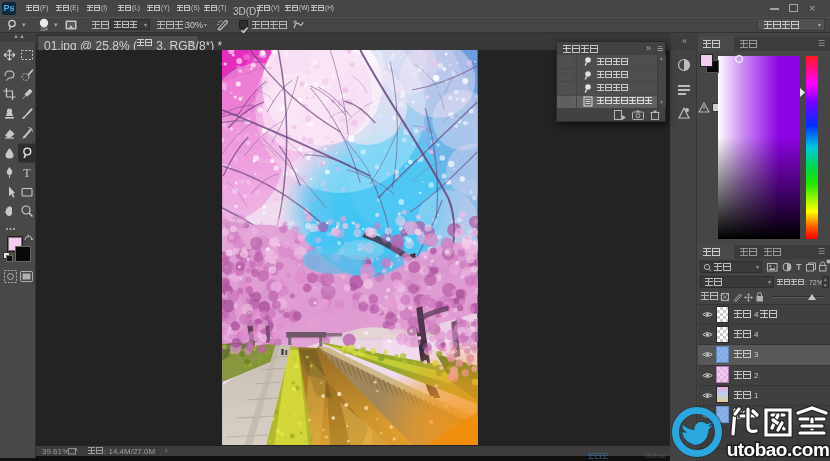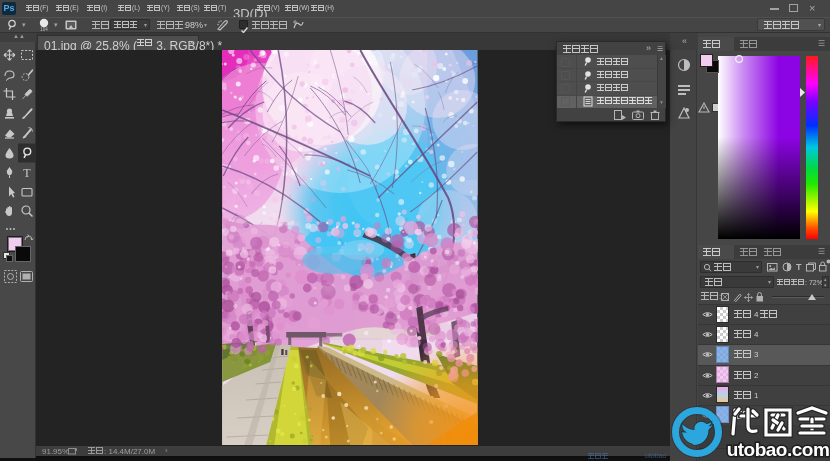--- a/index.html
+++ b/index.html
@@ -21,21 +21,21 @@
 <div class="t" style="left:26px;top:5px;color:#c6c6c6"><i class="k" style="width:6px;height:6px;margin-right:1px;color:#c6c6c6;"></i><i class="k kb" style="width:6px;height:6px;margin-right:1px;color:#c6c6c6;"></i><span style="font-size:6.5px;position:relative;top:-1px">(F)</span></div>
 <div class="t" style="left:56px;top:5px;color:#c6c6c6"><i class="k" style="width:6px;height:6px;margin-right:1px;color:#c6c6c6;"></i><i class="k kb" style="width:6px;height:6px;margin-right:1px;color:#c6c6c6;"></i><span style="font-size:6.5px;position:relative;top:-1px">(E)</span></div>
 <div class="t" style="left:87px;top:5px;color:#c6c6c6"><i class="k" style="width:6px;height:6px;margin-right:1px;color:#c6c6c6;"></i><i class="k kb" style="width:6px;height:6px;margin-right:1px;color:#c6c6c6;"></i><span style="font-size:6.5px;position:relative;top:-1px">(I)</span></div>
 <div class="t" style="left:118px;top:5px;color:#c6c6c6"><i class="k" style="width:6px;height:6px;margin-right:1px;color:#c6c6c6;"></i><i class="k kb" style="width:6px;height:6px;margin-right:1px;color:#c6c6c6;"></i><span style="font-size:6.5px;position:relative;top:-1px">(L)</span></div>
 <div class="t" style="left:147px;top:5px;color:#c6c6c6"><i class="k" style="width:6px;height:6px;margin-right:1px;color:#c6c6c6;"></i><i class="k kb" style="width:6px;height:6px;margin-right:1px;color:#c6c6c6;"></i><span style="font-size:6.5px;position:relative;top:-1px">(Y)</span></div>
 <div class="t" style="left:177px;top:5px;color:#c6c6c6"><i class="k" style="width:6px;height:6px;margin-right:1px;color:#c6c6c6;"></i><i class="k kb" style="width:6px;height:6px;margin-right:1px;color:#c6c6c6;"></i><span style="font-size:6.5px;position:relative;top:-1px">(S)</span></div>
 <div class="t" style="left:204px;top:5px;color:#c6c6c6"><i class="k" style="width:6px;height:6px;margin-right:1px;color:#c6c6c6;"></i><i class="k kb" style="width:6px;height:6px;margin-right:1px;color:#c6c6c6;"></i><span style="font-size:6.5px;position:relative;top:-1px">(T)</span></div>
 <div class="t" style="left:257px;top:5px;color:#c6c6c6"><i class="k" style="width:6px;height:6px;margin-right:1px;color:#c6c6c6;"></i><i class="k kb" style="width:6px;height:6px;margin-right:1px;color:#c6c6c6;"></i><span style="font-size:6.5px;position:relative;top:-1px">(V)</span></div>
 <div class="t" style="left:285px;top:5px;color:#c6c6c6"><i class="k" style="width:6px;height:6px;margin-right:1px;color:#c6c6c6;"></i><i class="k kb" style="width:6px;height:6px;margin-right:1px;color:#c6c6c6;"></i><span style="font-size:6.5px;position:relative;top:-1px">(W)</span></div>
 <div class="t" style="left:311px;top:5px;color:#c6c6c6"><i class="k" style="width:6px;height:6px;margin-right:1px;color:#c6c6c6;"></i><i class="k kb" style="width:6px;height:6px;margin-right:1px;color:#c6c6c6;"></i><span style="font-size:6.5px;position:relative;top:-1px">(H)</span></div>
-<div class="t" style="left:233px;top:6px;color:#c6c6c6;font-size:13px">3D(D)</div>
+<div class="t" style="left:233px;top:6px;color:#c6c6c6;font-size:10px">3D(D)</div>
 <div class="ab" style="left:770px;top:8px;width:9px;height:2px;background:#a2a2a2"></div>
 <div class="ab" style="left:789px;top:4px;width:9px;height:8px;border:1.5px solid #a2a2a2"></div>
 <div class="t" style="left:809px;top:2px;color:#a8a8a8;font-size:11px">×</div>
 <div class="ab" style="left:0;top:17px;width:830px;height:16px;background:#454545;border-top:1px solid #515151;border-bottom:1px solid #323232"></div>
 <svg class="ab" style="left:6px;top:19px" width="14" height="12">
     <circle cx="6" cy="4.5" r="3.2" fill="none" stroke="#cfcfcf" stroke-width="1.3"></circle>
     <line x1="4.7" y1="7.5" x2="3.2" y2="10.5" stroke="#cfcfcf" stroke-width="1.4"></line>
   </svg>
 <div class="t" style="left:22px;top:21px;color:#a0a0a0;font-size:7px">▾</div>
 <svg class="ab" style="left:37px;top:18px" width="14" height="13">
@@ -47,21 +47,21 @@
     <rect x="0.5" y="1.5" width="11" height="9" rx="1" fill="#c4c4c4"></rect>
     <rect x="2" y="3" width="8" height="6" fill="#5a5a5a"></rect>
     <path d="M4,9 l2,-3 l2,3 z" fill="#c4c4c4"></path>
   </svg>
 <div class="t" style="left:92px;top:21px"><i class="k" style="width:8px;height:8px;margin-right:1px;color:#bcbcbc;"></i><i class="k kb" style="width:8px;height:8px;margin-right:1px;color:#bcbcbc;"></i><span style="color:#bcbcbc;font-size:8px">:</span></div>
 <div class="ab" style="left:110px;top:19px;width:40px;height:11px;background:#3a3a3a;border:1px solid #2e2e2e;border-radius:1px">
     <span style="position:absolute;left:3px;top:1px"><i class="k" style="width:7px;height:7px;margin-right:1px;color:#c4c4c4;"></i><i class="k kb" style="width:7px;height:7px;margin-right:1px;color:#c4c4c4;"></i><i class="k" style="width:7px;height:7px;margin-right:1px;color:#c4c4c4;"></i></span>
     <span style="position:absolute;right:2px;top:1px;color:#9a9a9a;font-size:6px">▾</span>
   </div>
 <div class="t" style="left:157px;top:21px"><i class="k" style="width:8px;height:8px;margin-right:1px;color:#bcbcbc;"></i><i class="k kb" style="width:8px;height:8px;margin-right:1px;color:#bcbcbc;"></i><i class="k" style="width:8px;height:8px;margin-right:1px;color:#bcbcbc;"></i><span style="color:#bcbcbc;font-size:8px">:</span></div>
-<div class="t" style="left:185px;top:20px;color:#cccccc;font-size:9px">98%</div>
+<div class="t" style="left:185px;top:20px;color:#cccccc;font-size:9px">30%</div>
 <div class="t" style="left:204px;top:21px;color:#9a9a9a;font-size:6px">▾</div>
 <svg class="ab" style="left:216px;top:19px" width="13" height="12">
     <path d="M2,10 L8,3 Q10,1 11,2 Q12,3 10,5 L4,11 Z" fill="none" stroke="#c0c0c0" stroke-width="1.1"></path>
     <circle cx="3" cy="3" r="0.7" fill="#c0c0c0"></circle>
     <circle cx="5" cy="2" r="0.7" fill="#c0c0c0"></circle>
     <circle cx="2" cy="5.5" r="0.7" fill="#c0c0c0"></circle>
   </svg>
 <div class="ab" style="left:239px;top:20px;width:9px;height:9px;background:#2d2d2d;border:1px solid #1f1f1f;border-radius:1px"><svg width="9" height="9">
       <path d="M1.5,4.5 L3.5,6.5 L7.5,1.5" stroke="#d8d8d8" stroke-width="1.4" fill="none"></path>
     </svg></div>
@@ -1346,21 +1346,21 @@
 <circle cx="224" cy="356" r="2.1" fill="#f7cfe8" opacity="0.9"></circle>
 <circle cx="197" cy="288" r="2.1" fill="#f7cfe8" opacity="0.9"></circle>
 <circle cx="231" cy="302" r="2.1" fill="#f7cfe8" opacity="0.9"></circle>
 <circle cx="209" cy="372" r="2.1" fill="#f7cfe8" opacity="0.9"></circle>
 <circle cx="188" cy="258" r="2.1" fill="#f7cfe8" opacity="0.9"></circle>
 <circle cx="219" cy="318" r="2.1" fill="#f7cfe8" opacity="0.9"></circle>
 <circle cx="246" cy="388" r="98" fill="url(#orange)"></circle>
 <path d="M205,395 L255,395 L255,362 Z" fill="#f18c08" opacity="0.75"></path>
 </svg>
 <div class="ab" style="left:36px;top:446px;width:634px;height:10px;background:#3d3d3d"></div>
-<div class="t" style="left:42px;top:447px;color:#9e9e9e;font-size:8px">91.95%</div>
+<div class="t" style="left:42px;top:447px;color:#9e9e9e;font-size:8px">39.61%</div>
 <svg class="ab" style="left:68px;top:447px" width="10" height="8">
     <rect x="0.5" y="1.5" width="7" height="5.5" fill="none" stroke="#8e8e8e" stroke-width="1"></rect>
     <path d="M6,3 l3,-2 v3 z" fill="#8e8e8e"></path>
   </svg>
 <div class="t" style="left:88px;top:447px"><i class="k" style="width:7px;height:7px;margin-right:1px;color:#9e9e9e;"></i><i class="k kb" style="width:7px;height:7px;margin-right:1px;color:#9e9e9e;"></i><span style="color:#9e9e9e;font-size:8px">: 14.4M/27.0M</span></div>
 <div class="t" style="left:165px;top:446px;color:#8e8e8e;font-size:8px">›</div>
 <div class="ab" style="left:36px;top:456px;width:634px;height:5px;background:#0f0f0f"></div>
 <div class="ab" style="left:0px;top:458px;width:830px;height:3px;background:#111111"></div>
 <div class="t" style="left:588px;top:453px;opacity:.55"><i class="k" style="width:6px;height:6px;margin-right:1px;color:#4a7aaa;"></i><i class="k kb" style="width:6px;height:6px;margin-right:1px;color:#4a7aaa;"></i><i class="k" style="width:6px;height:6px;margin-right:1px;color:#4a7aaa;"></i></div>
 <div class="t" style="left:645px;top:452px;color:#4a7aaa;font-size:7px;opacity:.6">utobao</div>

